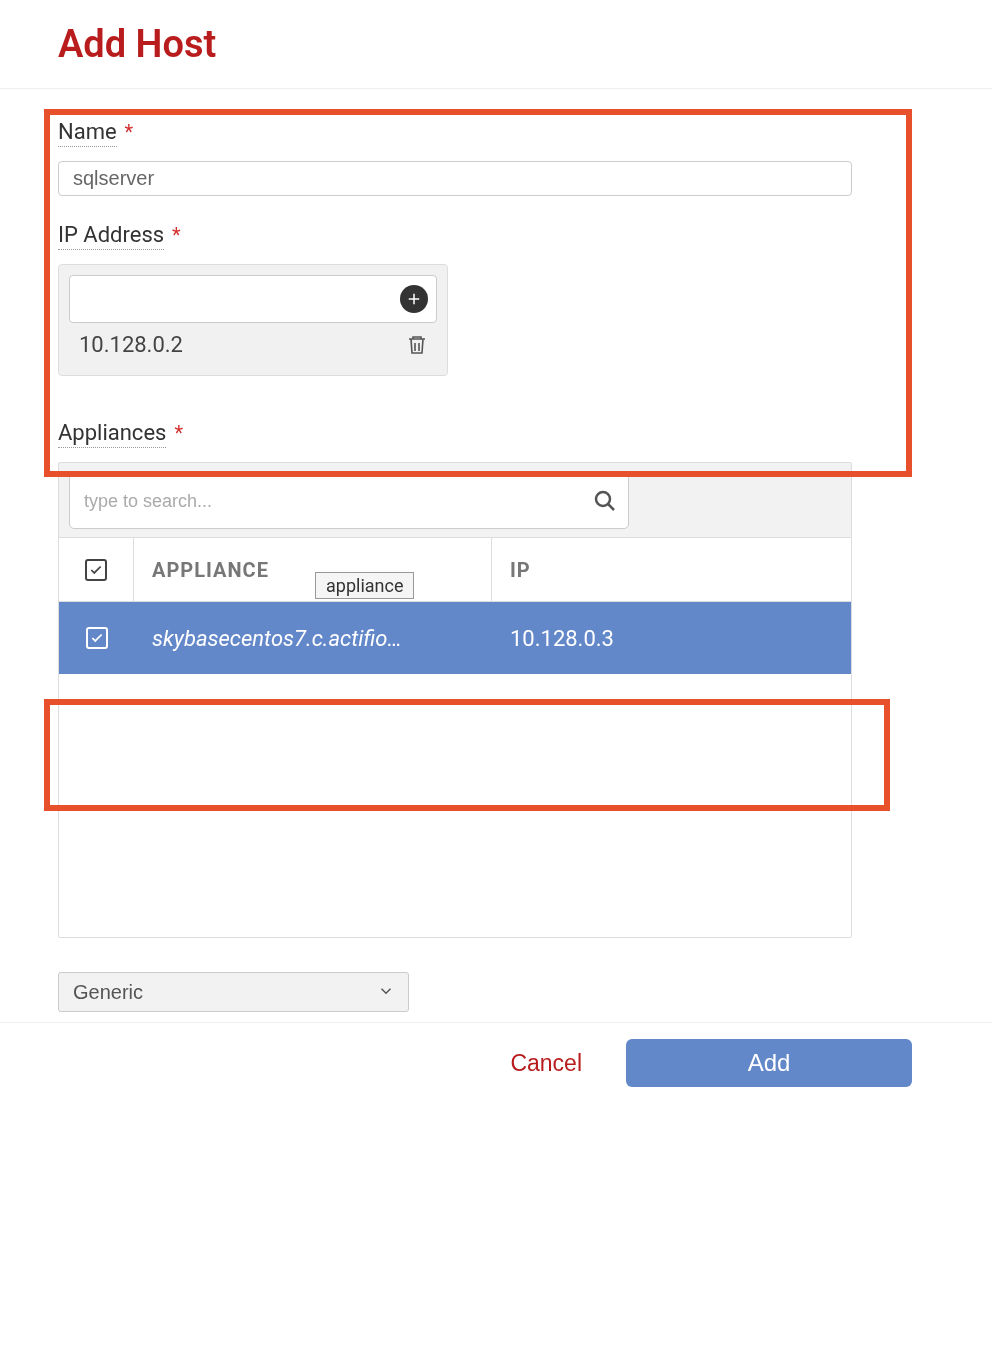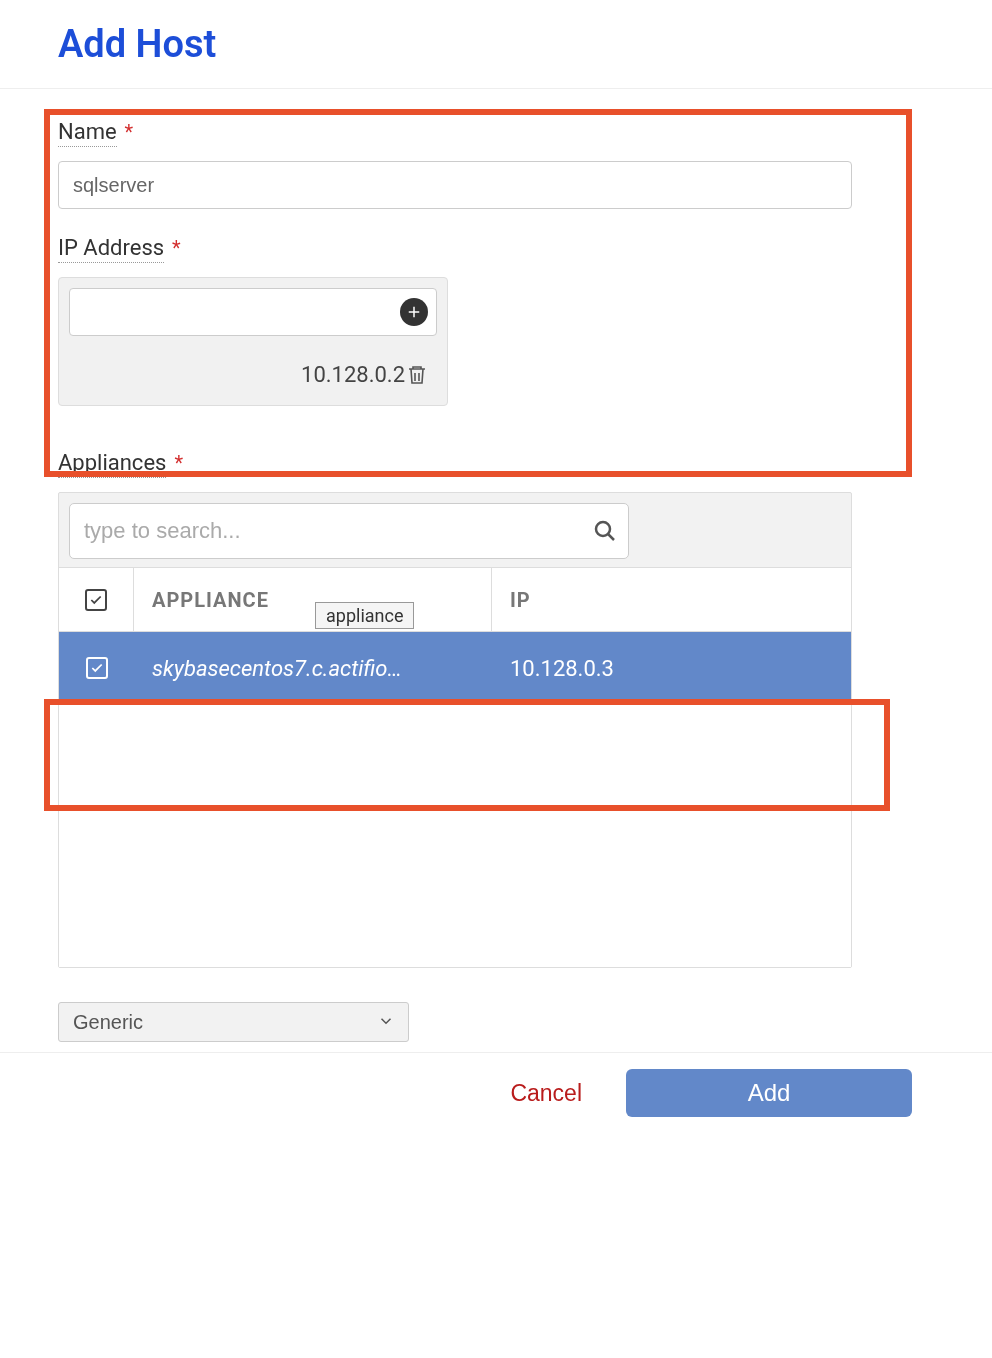--- a/index.html
+++ b/index.html
@@ -5,21 +5,21 @@
   * { box-sizing: border-box; margin: 0; padding: 0; }
   body {
     font-family: -apple-system, BlinkMacSystemFont, "Segoe UI", Roboto, sans-serif;
     background: #fff;
     color: #333;
     width: 992px;
   }
   .page-title {
     font-size: 38px;
     font-weight: 600;
-    color: #1d4ed8;
+    color: #b91c1c;
     padding: 22px 0 22px 58px;
     border-bottom: 1px solid #eee;
   }
   .content {
     padding: 30px 58px 10px 58px;
     position: relative;
   }
   .highlight-box-1 {
     position: absolute;
     border: 6px solid #e8502b;
@@ -45,21 +45,21 @@
     display: inline-block;
     font-size: 22px;
     color: #333;
     border-bottom: 1px dotted #999;
     padding-bottom: 2px;
     margin-bottom: 14px;
   }
   .required { color: #d32f2f; margin-left: 4px; font-size: 20px; }
   .text-input {
     width: 794px;
-    height: 48px;
+    height: 35px;
     border: 1px solid #ccc;
     border-radius: 4px;
     padding: 0 14px;
     font-size: 20px;
     color: #666;
     background: #fff;
   }
   .ip-container {
     width: 390px;
     border: 1px solid #ddd;
@@ -92,22 +92,22 @@
     color: #fff;
     display: flex;
     align-items: center;
     justify-content: center;
     cursor: pointer;
   }
   .add-icon svg { width: 18px; height: 18px; fill: #fff; }
   .ip-entry {
     display: flex;
     align-items: center;
-    justify-content: flex-end;
-    padding: 26px 8px 8px 10px;
+    justify-content: space-between;
+    padding: 9px 8px 8px 10px;
     font-size: 22px;
     color: #444;
   }
   .trash-icon { width: 24px; height: 24px; cursor: pointer; }
   .trash-icon svg { width: 24px; height: 24px; stroke: #555; fill: none; stroke-width: 1.6; }
 
   .appliances-section { margin-top: 44px; }
   .appliances-table {
     width: 794px;
     border: 1px solid #ddd;
@@ -117,21 +117,21 @@
   .search-row {
     padding: 10px 10px 8px 10px;
     position: relative;
   }
   .search-input {
     width: 560px;
     height: 56px;
     border: 1px solid #ccc;
     border-radius: 5px;
     padding: 0 50px 0 14px;
-    font-size: 22px;
+    font-size: 18px;
     color: #999;
     background: #fff;
   }
   .search-input::placeholder { color: #aaa; }
   .search-icon {
     position: absolute;
     left: 534px;
     top: 26px;
     width: 24px;
     height: 24px;

